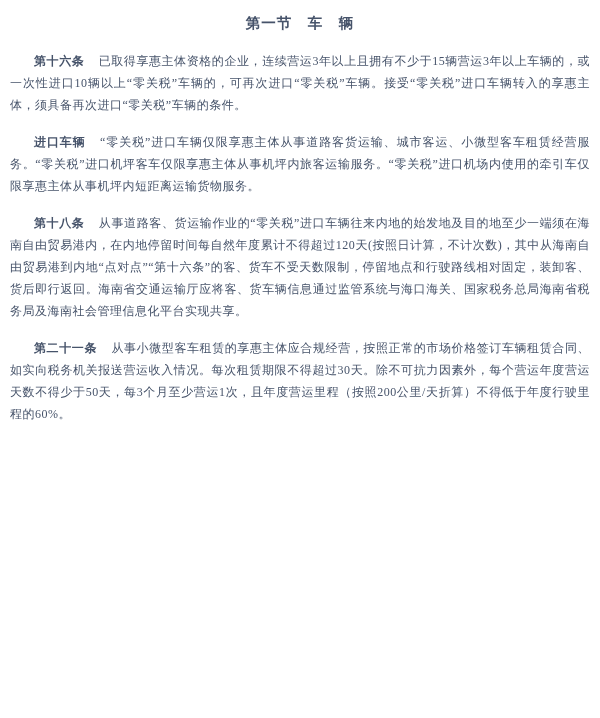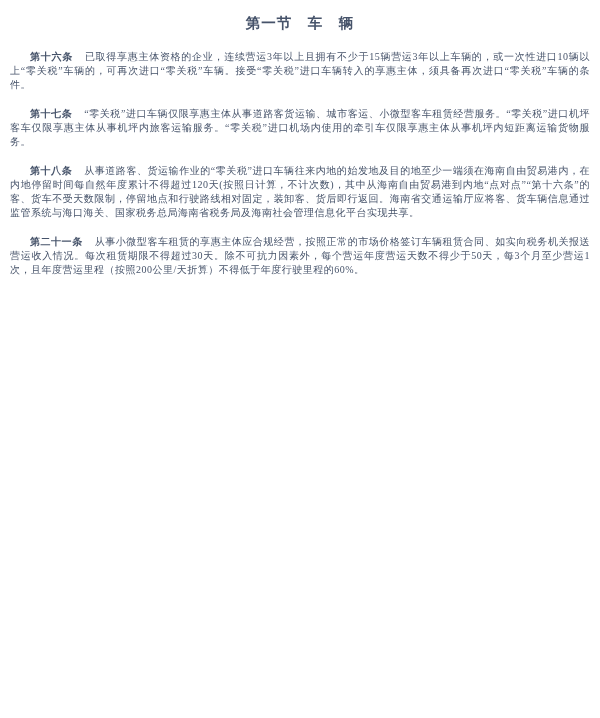--- a/index.html
+++ b/index.html
@@ -23,22 +23,22 @@
   .doc-title {
     margin: 12px 0 16px 0;
     font-size: 14.5px;
     line-height: 22px;
     font-weight: bold;
     text-align: center;
     letter-spacing: 1px;
   }
   p.para {
     margin: 15px 0;
-    font-size: 10px;
-    line-height: 14px;
+    font-size: 12px;
+    line-height: 22px;
     text-align: justify;
     text-indent: 2em;
     letter-spacing: 0.5px;
   }
   p.para:last-child {
     margin-bottom: 0;
   }
   .article-num {
     font-weight: bold;
     margin-right: 1.2em;
@@ -49,21 +49,21 @@
 
 <div class="page" style="color: rgb(70, 83, 106);">
 
   <h1 class="doc-title">第一节　车　辆</h1>
 
   <p class="para"><span class="article-num">第十六条</span><span>已取得享惠主体资格的企业，连续营运3年以上且拥有不少于15辆营运3年以上车辆的，或一次性进口10辆以上“零关税”车辆的，可再次进口“零关税”车辆。接受“零关税”进口车辆转入的享惠主体，须具备再次进口“零关税”车辆的条件。</span></p>
 
 
 
 
-  <p class="para"><span class="article-num">第十七条</span><span>“零关税”进口车辆仅限享惠主体从事道路客货运输、城市客运、小微型客车租赁经营服务。“零关税”进口机坪客车仅限享惠主体从事机坪内旅客运输服务。“零关税”进口机场内使用的牵引车仅限享惠主体从事机坪内短距离运输货物服务。</span></p>
+  <p class="para"><span class="article-num">进口车辆</span><span>“零关税”进口车辆仅限享惠主体从事道路客货运输、城市客运、小微型客车租赁经营服务。“零关税”进口机坪客车仅限享惠主体从事机坪内旅客运输服务。“零关税”进口机场内使用的牵引车仅限享惠主体从事机坪内短距离运输货物服务。</span></p>
 
   <p class="para"><span class="article-num">第十八条</span><span>从事道路客、货运输作业的“零关税”进口车辆往来内地的始发地及目的地至少一端须在海南自由贸易港内，在内地停留时间每自然年度累计不得超过120天(按照日计算，不计次数)，其中从海南自由贸易港到内地“点对点”“第十六条”的客、货车不受天数限制，停留地点和行驶路线相对固定，装卸客、货后即行返回。海南省交通运输厅应将客、货车辆信息通过监管系统与海口海关、国家税务总局海南省税务局及海南社会管理信息化平台实现共享。</span></p>
 
 
 
   <p class="para"><span class="article-num">第二十一条</span><span>从事小微型客车租赁的享惠主体应合规经营，按照正常的市场价格签订车辆租赁合同、如实向税务机关报送营运收入情况。每次租赁期限不得超过30天。除不可抗力因素外，每个营运年度营运天数不得少于50天，每3个月至少营运1次，且年度营运里程（按照200公里/天折算）不得低于年度行驶里程的60%。</span></p>
 
 </div>
 
 </body></html>

